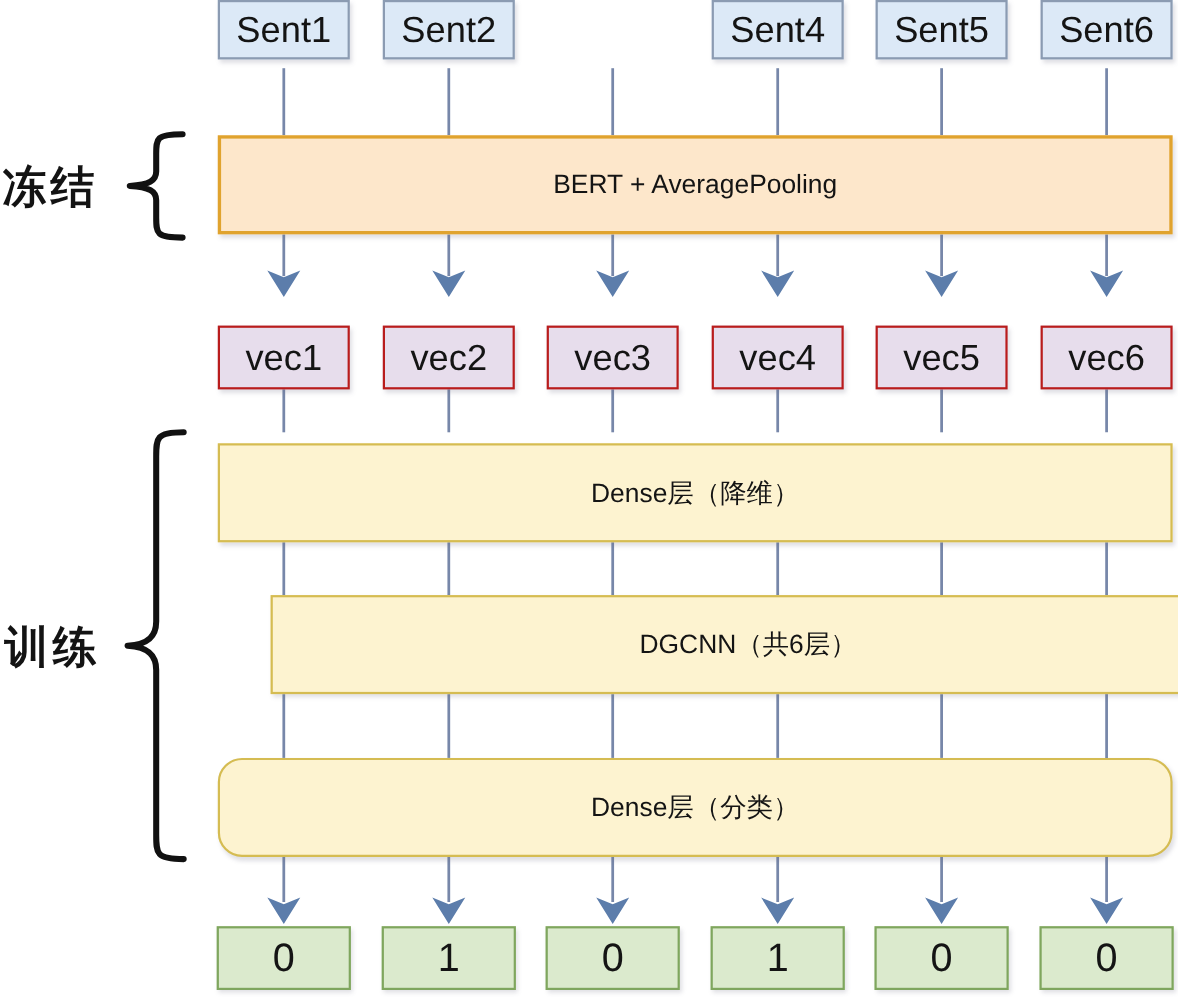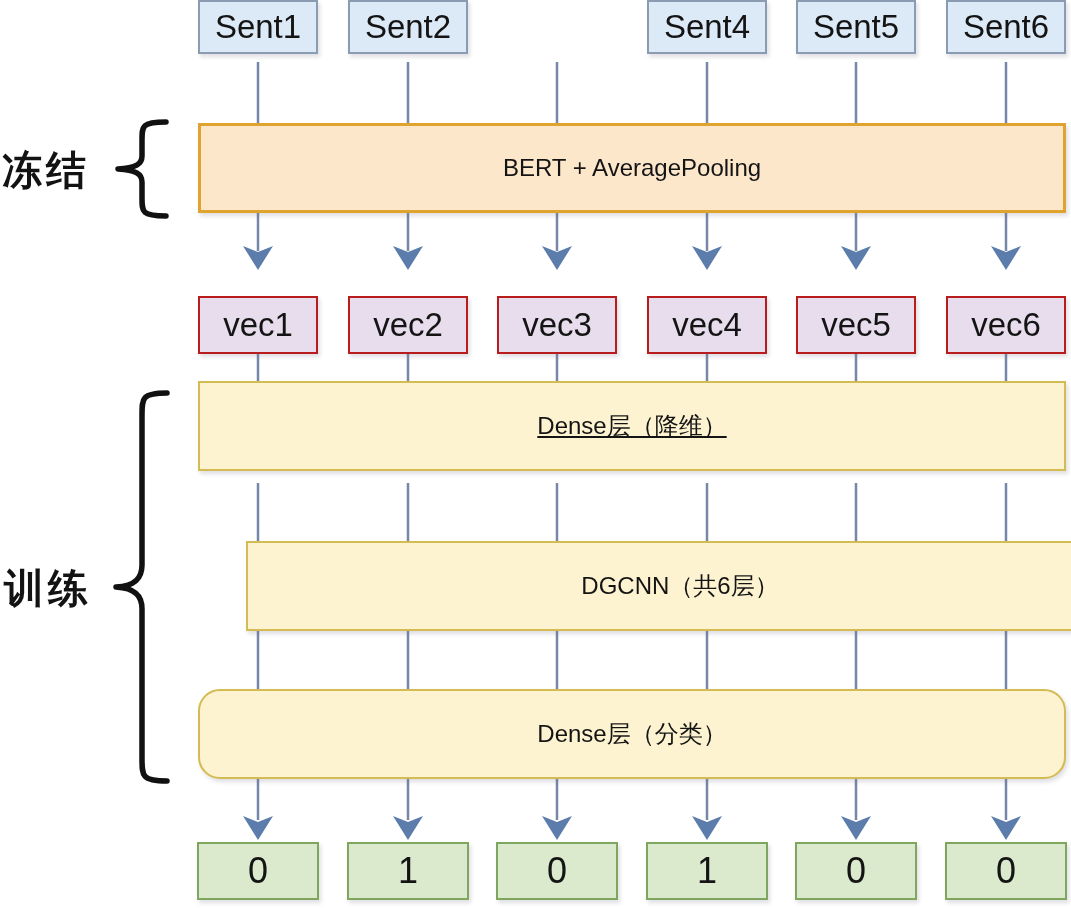--- a/index.html
+++ b/index.html
@@ -49,21 +49,21 @@
   }
   .bert {
     top: 123px;
     background: #fde7cb;
     border: 3px solid #e0a32e;
   }
   .tblock {
     background: #fdf3d0;
     border: 2px solid #d5bc52;
   }
-  .t1 { top: 381px; text-decoration: underline; }
+  .t1 { top: 403px; }
   .t2 { top: 541px; margin-left: 48px; }
   .t3 { top: 689px; border-radius: 22px; }
 
   .cn-label {
     position: absolute;
     font-size: 40px;
     font-weight: 700;
     letter-spacing: 4px;
     color: #131313;
     font-family: "DejaVu Sans", sans-serif;

